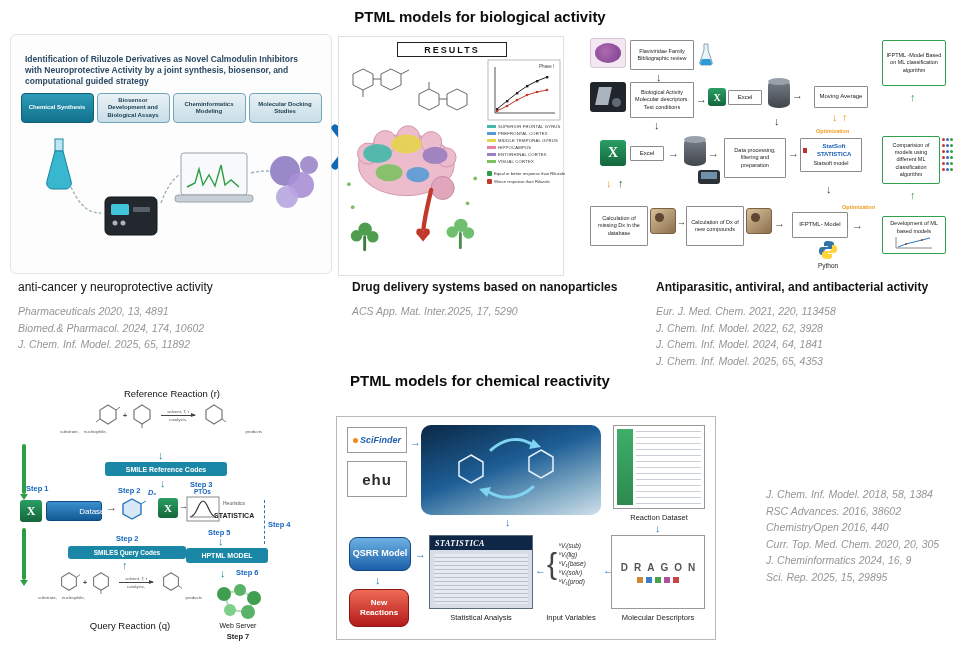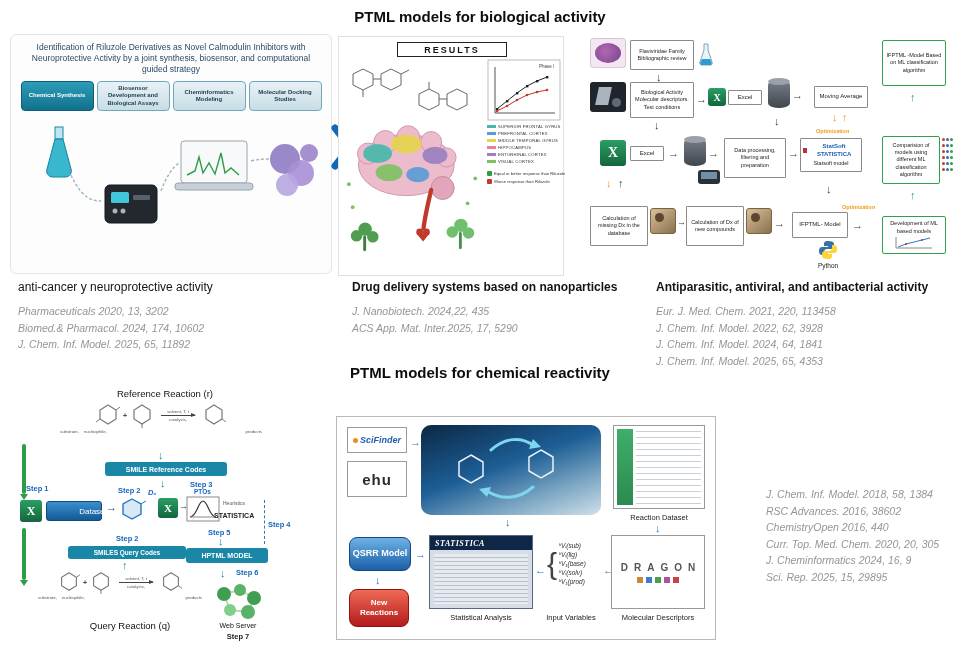--- a/index.html
+++ b/index.html
@@ -2,21 +2,21 @@
 <html style="--teal: #1b87a6; --step-blue: #1565c0; --excel-green: #1e7e45; --orange: #f09c1b; --green: #2e9e46; --citation-gray: #959595; --dataset-blue: #2878be; --red: #cc2b2b;"><head>
 <meta charset="utf-8">
 <style>
   *{margin:0;padding:0;box-sizing:border-box;}
   html,body{width:960px;height:650px;}
   body{position:relative;background:#fff;font-family:"Liberation Sans",sans-serif;color:#111;overflow:hidden;}
   .abs{position:absolute;}
   .main-title{position:absolute;left:0;width:960px;text-align:center;font-size:15px;font-weight:bold;color:#0d0d0d;}
   
   .ril{position:absolute;left:10px;top:34px;width:322px;height:240px;background:#fdfdfd;border:1px solid #e4e4e4;border-radius:6px;padding:7px 8px 2px;}
-  .ril-heading{font-size:8.5px;font-weight:normal;color:#2a4a66;text-align:center;line-height:1.3;margin:0 6px 6px;}
+  .ril-heading{font-size:8.5px;font-weight:bold;color:#2a4a66;line-height:1.3;margin:12px 6px 6px;}
   .ril-steps{display:flex;gap:3px;justify-content:center;margin-bottom:2px;}
   .ril-step{width:73px;height:30px;font-size:6px;font-weight:bold;display:flex;align-items:center;justify-content:center;text-align:center;border-radius:4px;padding:1px 2px;line-height:1.25;background:linear-gradient(#e9f1f5,#c8dde7);border:1px solid #6fa7bc;color:#173c4e;}
   .ril-step.first{background:linear-gradient(#2d9cb8,#12718d);color:#fff;border-color:#0d5e77;}
   .ril-illu{display:block;margin:0 auto;}
   
   .res{position:absolute;left:338px;top:36px;width:226px;height:240px;background:#fff;border:1px solid #e0e0e0;}
   .res-header{position:absolute;left:58px;top:5px;width:110px;height:15px;border:1.5px solid #222;font-size:9px;font-weight:bold;letter-spacing:2px;display:flex;align-items:center;justify-content:center;background:#fff;}
   .legend{position:absolute;left:148px;top:86px;width:76px;overflow:hidden;}
   .legend-row{display:flex;align-items:center;gap:2px;height:7px;}
   .legend-row .sw{display:inline-block;width:9px;height:3px;flex:0 0 auto;}
@@ -115,21 +115,21 @@
   .dragon-sq i:nth-child(1){background:#cc8833;}
   .dragon-sq i:nth-child(2){background:#3a7dc9;}
   .dragon-sq i:nth-child(3){background:#49a04f;}
   .dragon-sq i:nth-child(4){background:#b04fa0;}
   .dragon-sq i:nth-child(5){background:#c94444;}
 </style>
 </head>
 <body>
 
 <div class="main-title" style="top:8px">PTML models for biological activity</div>
-<div class="main-title" style="top:364px">PTML models for chemical reactivity</div>
+<div class="main-title" style="top:372px">PTML models for chemical reactivity</div>
 
 <section class="ril">
   <div class="ril-heading">Identification of Riluzole Derivatives as Novel Calmodulin Inhibitors with Neuroprotective Activity by a joint synthesis, biosensor, and computational guided strategy</div>
   <div class="ril-steps">
     <div class="ril-step first">Chemical Synthesis</div>
     <div class="ril-step">Biosensor Development and Biological Assays</div>
     <div class="ril-step">Cheminformatics Modeling</div>
     <div class="ril-step">Molecular Docking Studies</div>
   </div>
   <svg class="ril-illu" width="306" height="146" viewBox="0 0 306 146">
@@ -374,39 +374,38 @@
   <span class="arrow" style="left:268px;top:184px">→</span>
   <svg class="abs" style="left:234px;top:204px" width="20" height="20" viewBox="0 0 20 20">
     <path d="M10,1 c-4,0 -4,2 -4,3 v2 h4 v1 H4 c-2,0 -3,1.5 -3,4 s1,4 3,4 h2 v-3 c0,-1.5 1,-3 3,-3 h4 c1.5,0 3,-1 3,-3 V4 c0,-2 -2,-3 -6,-3 z" fill="#3673a5"></path>
     <path d="M10,19 c4,0 4,-2 4,-3 v-2 h-4 v-1 h6 c2,0 3,-1.5 3,-4 s-1,-4 -3,-4 h-2 v3 c0,1.5 -1,3 -3,3 H7 c-1.5,0 -3,1 -3,3 v2 c0,2 2,3 6,3 z" fill="#ffd43b"></path>
   </svg>
   <span class="abs" style="left:226px;top:226px;width:36px;text-align:center;font-size:6.5px;color:#222">Python</span>
 </section>
 
 <div class="cit" style="left:18px;top:280px">
   <div class="cit-head">anti-cancer y neuroprotective activity</div>
-  <div class="cit-line">Pharmaceuticals 2020, 13, 3202</div>
+  <div class="cit-line">Pharmaceuticals 2020, 13, 4891</div>
   <div class="cit-line">Biomed.&amp; Pharmacol. 2024, 174, 10602</div>
   <div class="cit-line">J. Chem. Inf. Model. 2025, 65, 11892</div>
 </div>
 <div class="cit" style="left:352px;top:280px">
   <div class="cit-head b">Drug delivery systems based on nanoparticles</div>
-  <div class="cit-line">J. Nanobiotech. 2024,22, 435</div>
   <div class="cit-line">ACS App. Mat. Inter.2025, 17, 5290</div>
 </div>
 <div class="cit" style="left:656px;top:280px">
   <div class="cit-head b">Antiparasitic, antiviral, and antibacterial activity</div>
   <div class="cit-line">Eur. J. Med. Chem. 2021, 220, 113458</div>
   <div class="cit-line">J. Chem. Inf. Model. 2022, 62, 3928</div>
   <div class="cit-line">J. Chem. Inf. Model. 2024, 64, 1841</div>
   <div class="cit-line">J. Chem. Inf. Model. 2025, 65, 4353</div>
 </div>
 
 <section class="rxn">
-  <div class="lbl" style="left:55px;top:0;width:200px">Reference Reaction (r)</div>
+  <div class="lbl" style="left:62px;top:0;width:200px">Reference Reaction (r)</div>
   <div class="scheme" style="left:46px;top:14px;width:210px">
     <div class="scheme-row">
       <svg width="26" height="26" viewBox="0 0 26 26">
           <polygon points="13,3 21,8 21,17 13,22 5,17 5,8" fill="none" stroke="#777" stroke-width="1.2"></polygon>
           <line x1="21" y1="8" x2="25" y2="5" stroke="#777"></line>
           <line x1="5" y1="17" x2="1" y2="20" stroke="#777"></line>
         </svg>
       <span class="plus">+</span>
       <svg width="26" height="26" viewBox="0 0 26 26">
           <polygon points="13,3 21,8 21,17 13,22 5,17 5,8" fill="none" stroke="#777" stroke-width="1.2"></polygon>

